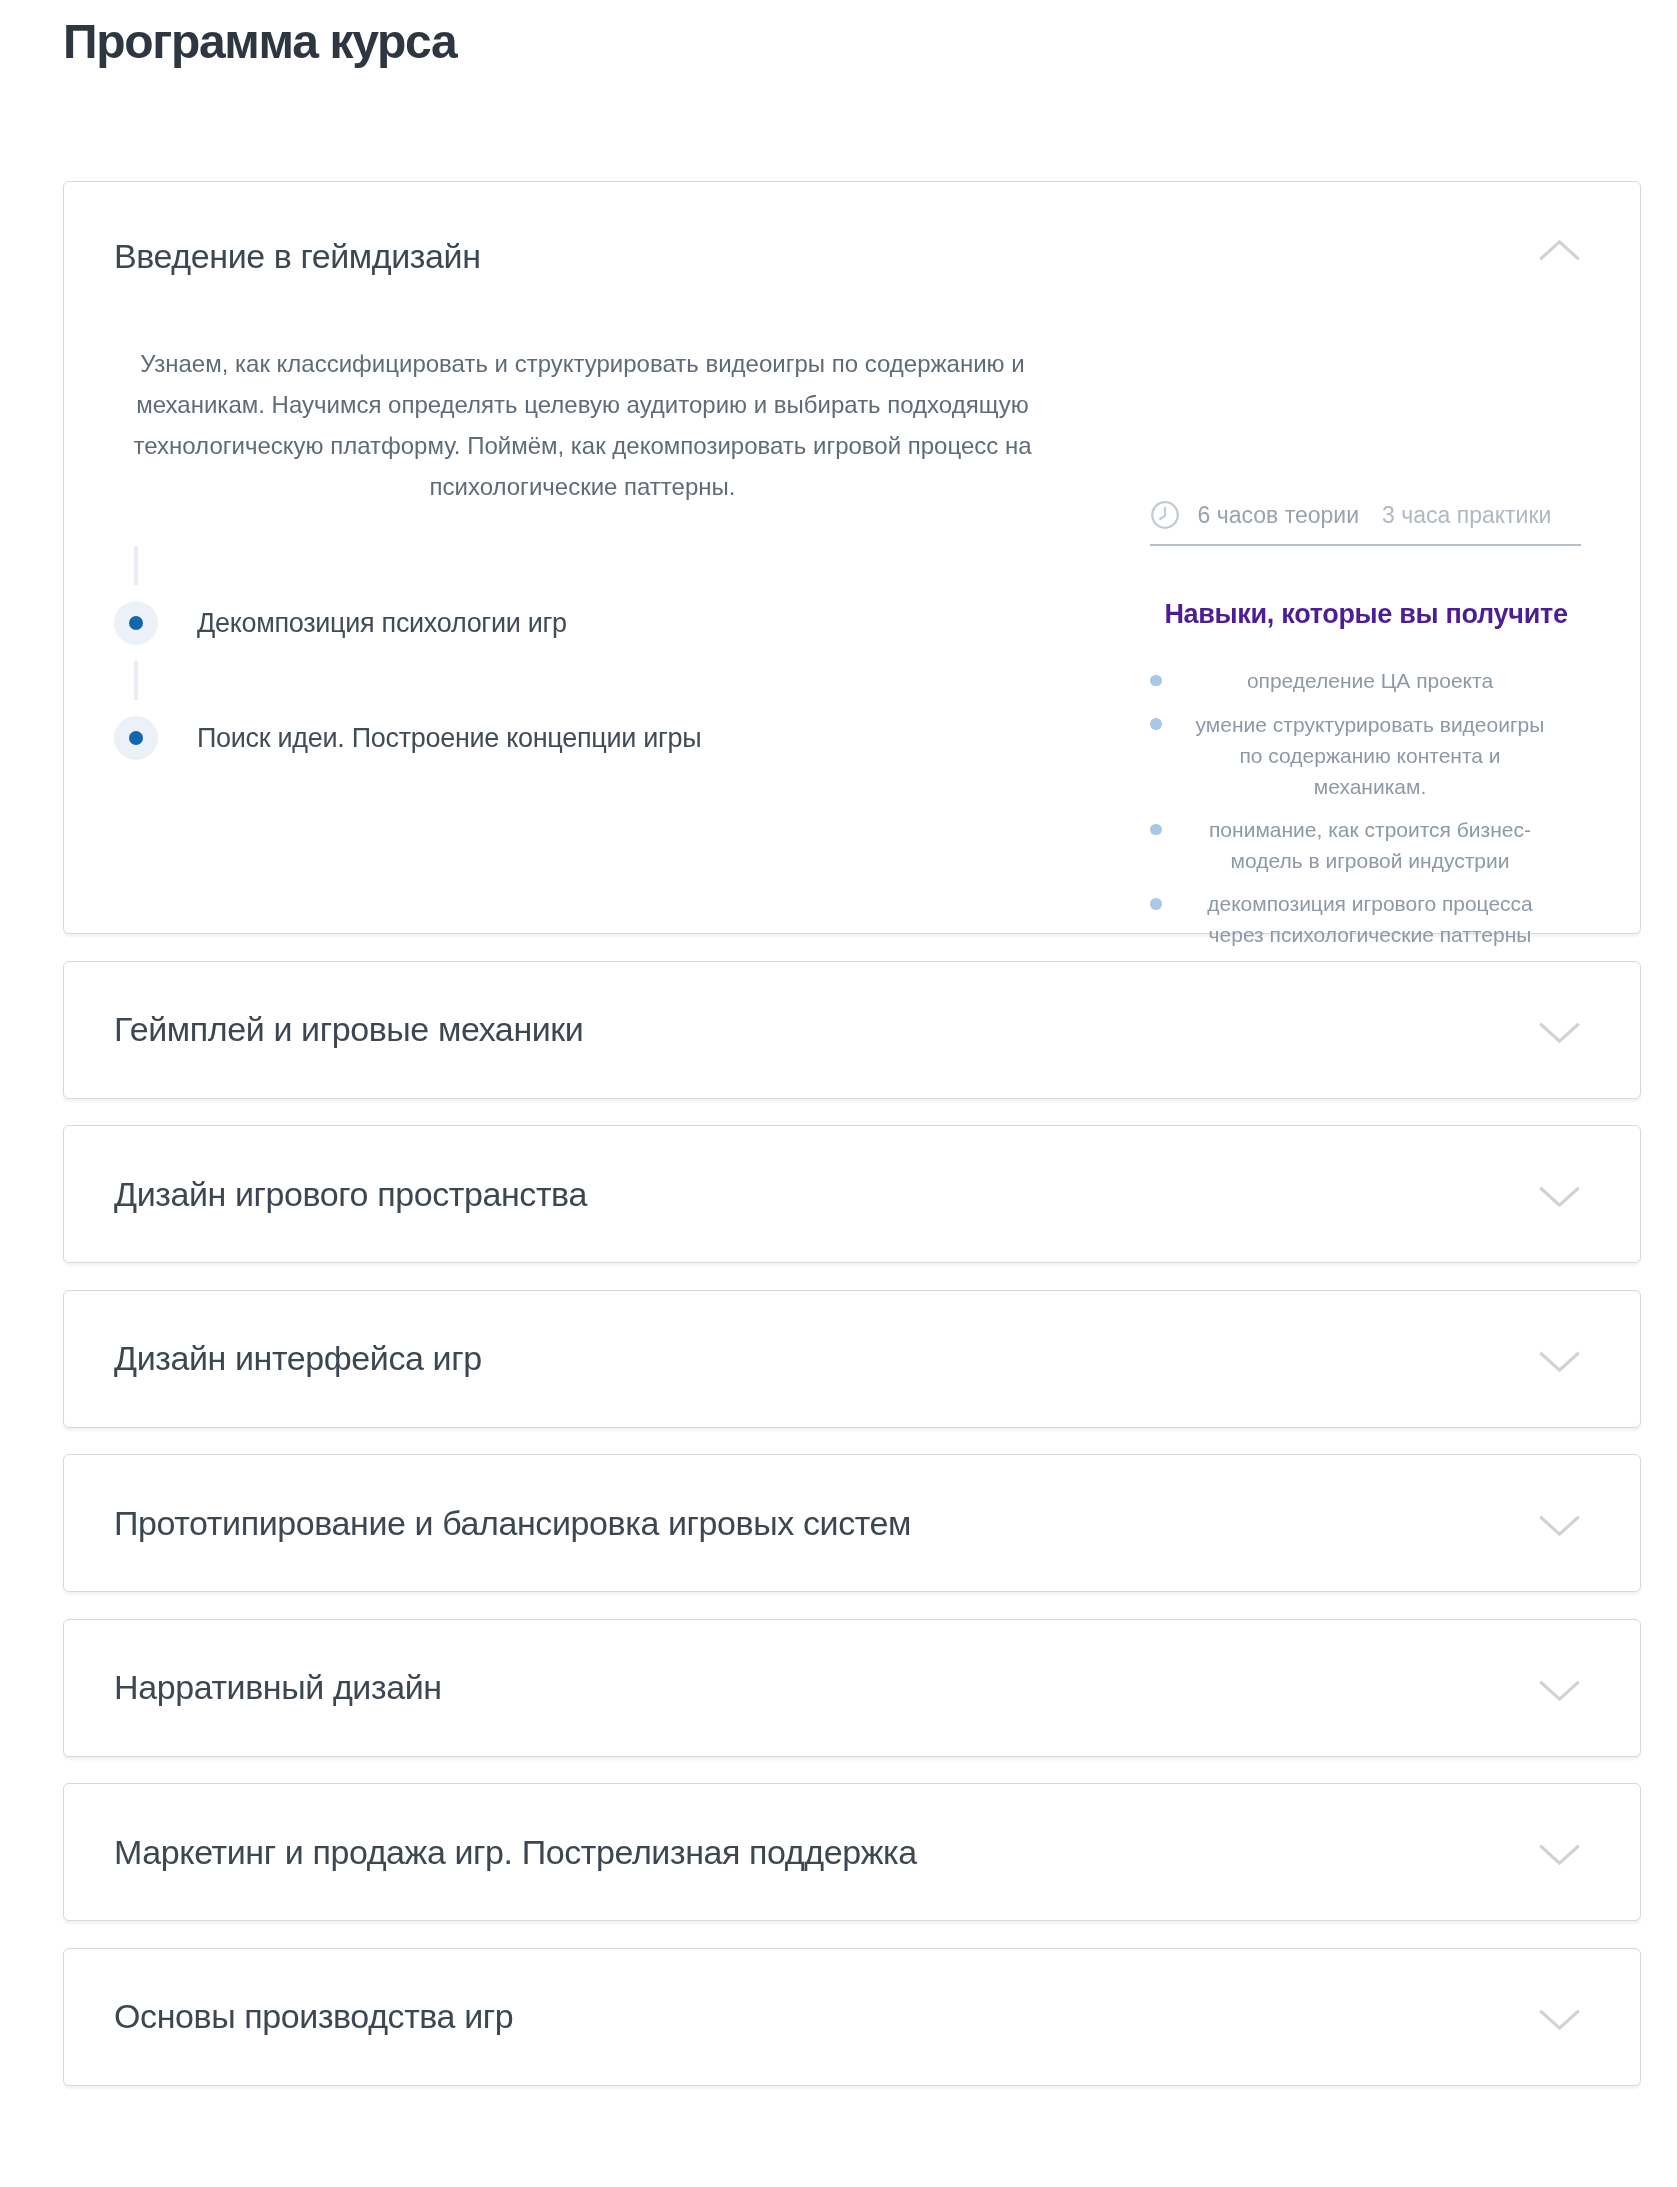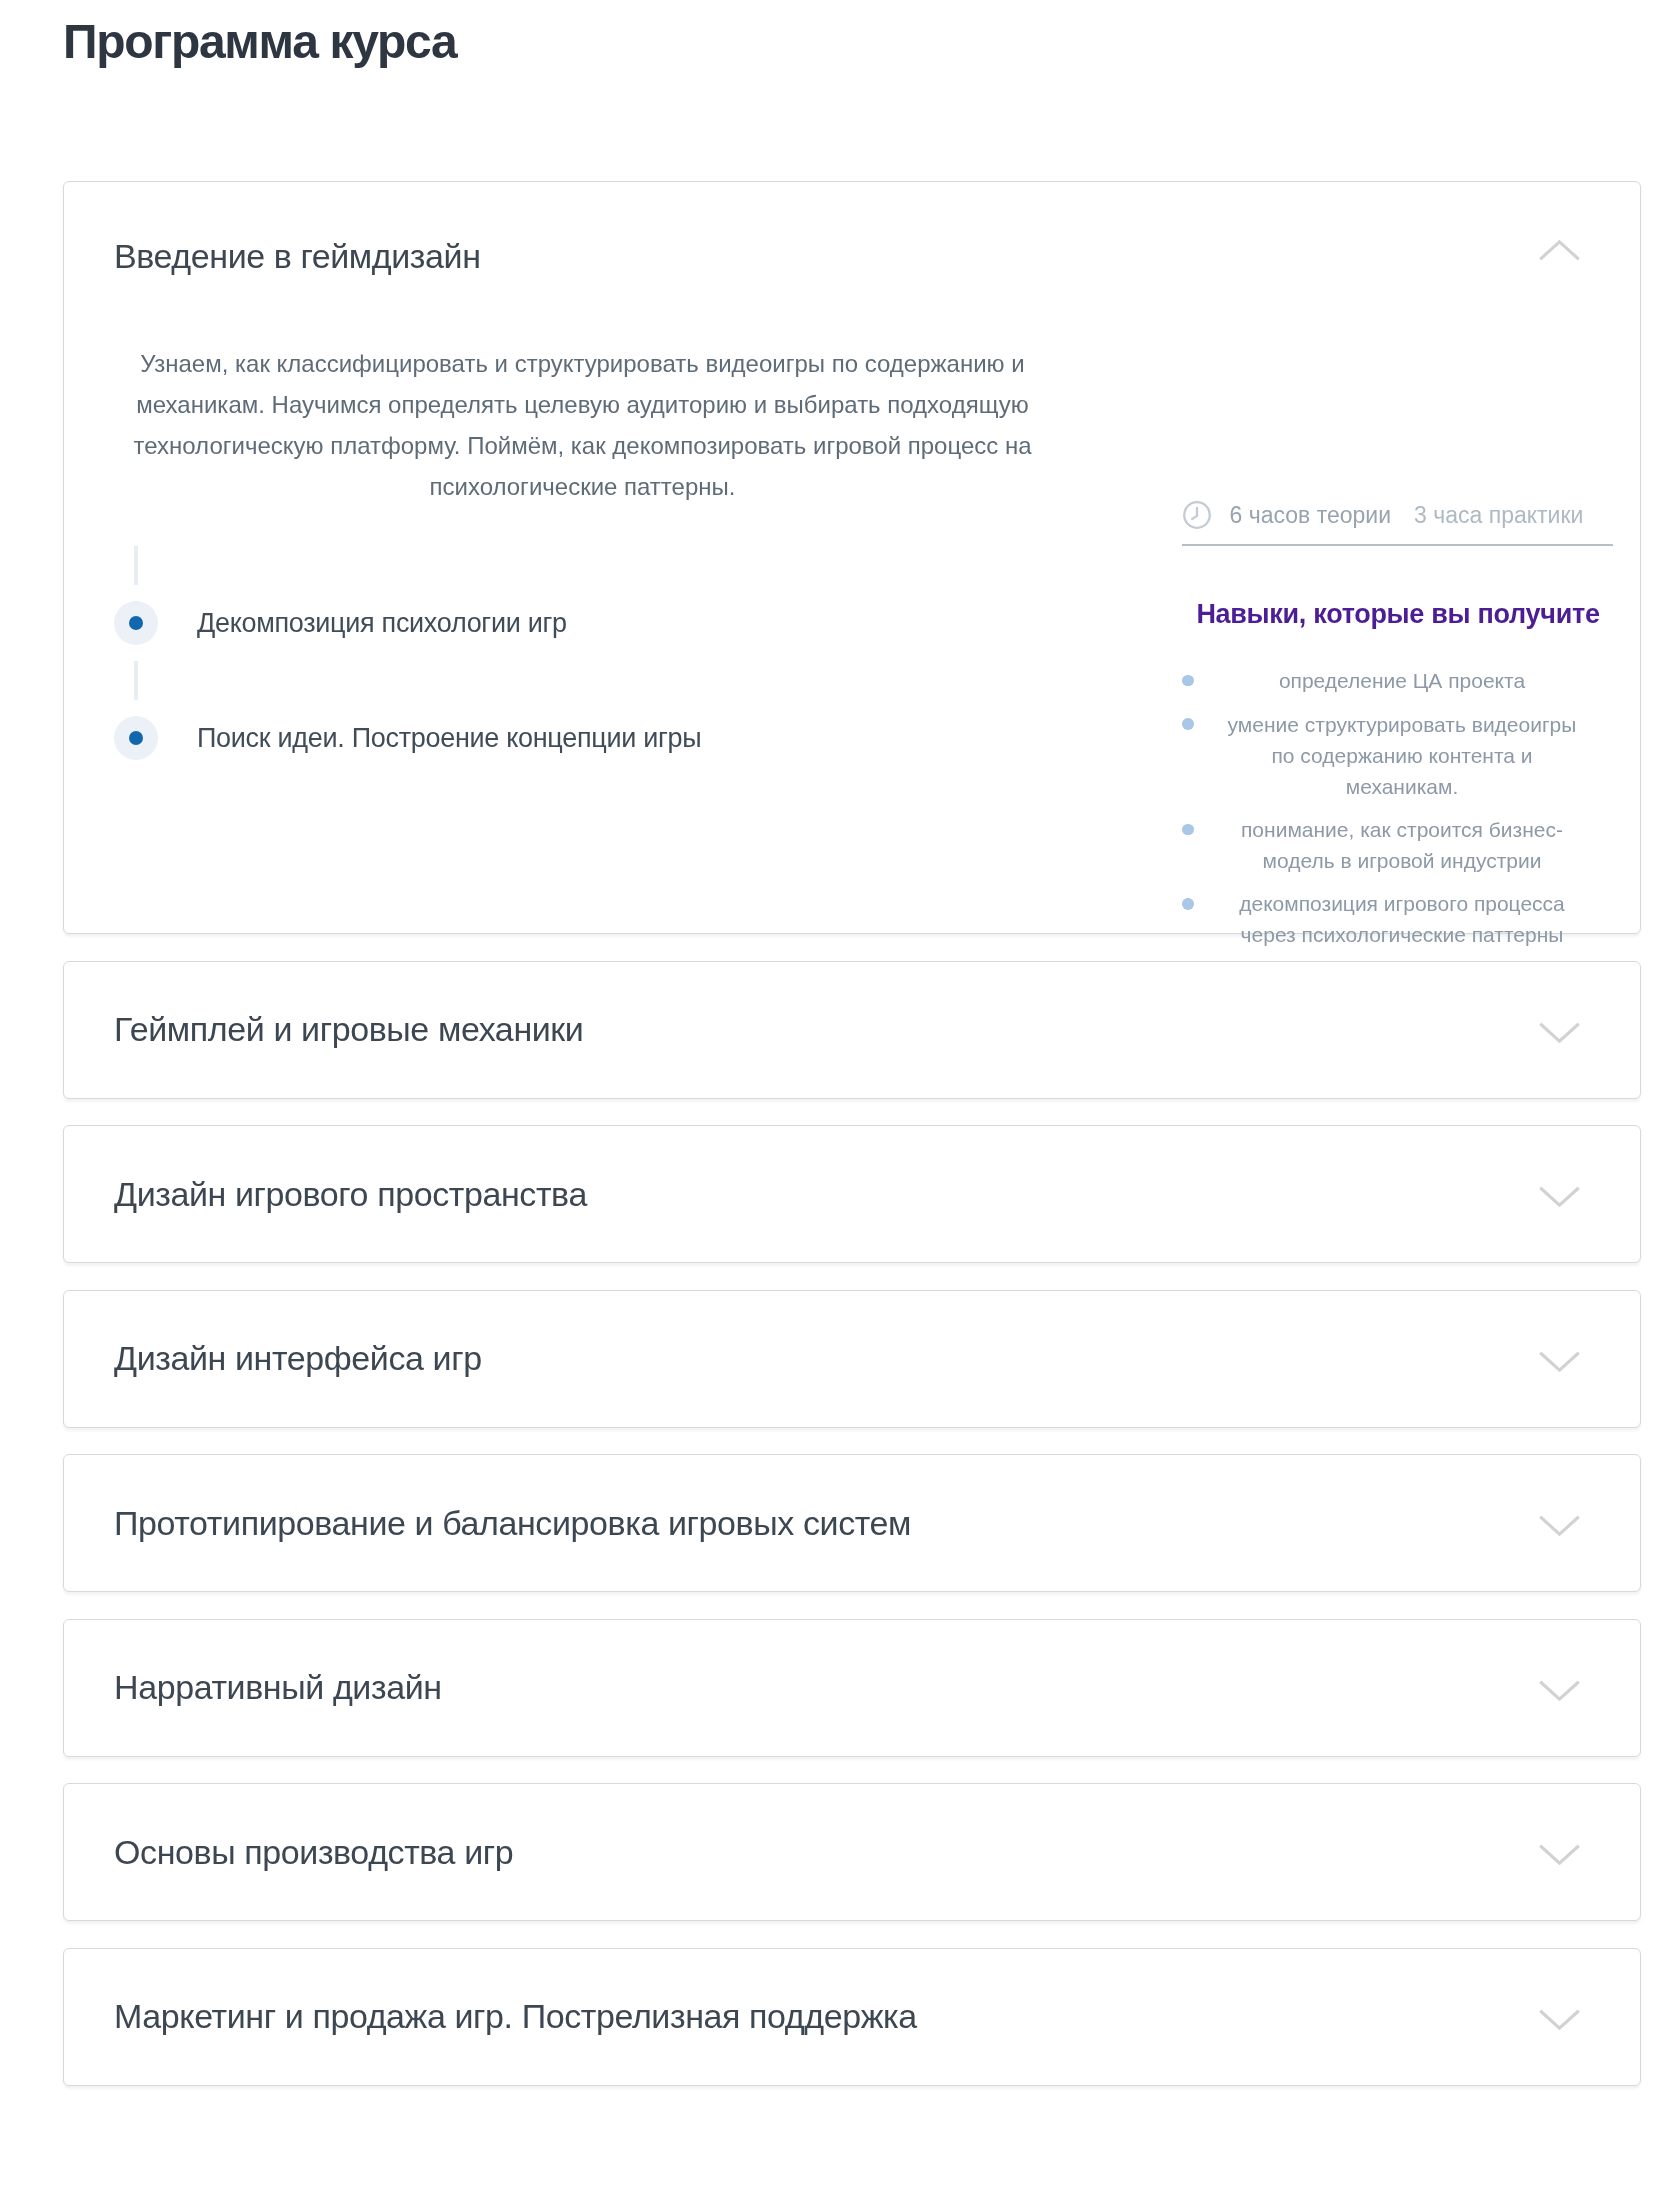--- a/index.html
+++ b/index.html
@@ -101,21 +101,21 @@
   .topic-connector {
     width: 3.5px; height: 39px;
     background: #e8edf4;
     margin: 16px 0 16px 20px;
   }
 
   
   .right-col {
     position: absolute;
     top: 157px;
-    left: 1068px;
+    left: 1036px;
     width: 432px;
   }
   .meta-row {
     display: flex;
     align-items: center;
     padding-left: 0;
   }
   .clock-icon { flex: 0 0 30px; height: 30px; margin-right: 17.6px; }
   .meta-theory { font-size: 23px; color: #97a3af; margin-right: 23px; white-space: nowrap; }
   .meta-practice { font-size: 23px; color: #aeb9c3; white-space: nowrap; }
@@ -259,30 +259,30 @@
   <section class="card collapsed">
     <h2 class="module-title">Нарративный дизайн</h2>
     <button class="chevron-btn" aria-label="expand">
       <svg width="49" height="35" viewBox="0 0 56 40">
         <polyline points="6,10 28,30 50,10" fill="none" stroke="#d2d2d2" stroke-width="3.5"></polyline>
       </svg>
     </button>
   </section>
 
   <section class="card collapsed">
+    <h2 class="module-title">Маркетинг и продажа игр. Пострелизная поддержка</h2>
+    <button class="chevron-btn" aria-label="expand">
+      <svg width="49" height="35" viewBox="0 0 56 40">
+        <polyline points="6,10 28,30 50,10" fill="none" stroke="#d2d2d2" stroke-width="3.5"></polyline>
+      </svg>
+    </button>
+  </section>
+
+  <section class="card collapsed">
     <h2 class="module-title">Основы производства игр</h2>
-    <button class="chevron-btn" aria-label="expand">
-      <svg width="49" height="35" viewBox="0 0 56 40">
-        <polyline points="6,10 28,30 50,10" fill="none" stroke="#d2d2d2" stroke-width="3.5"></polyline>
-      </svg>
-    </button>
-  </section>
-
-  <section class="card collapsed">
-    <h2 class="module-title">Маркетинг и продажа игр. Пострелизная поддержка</h2>
     <button class="chevron-btn" aria-label="expand">
       <svg width="49" height="35" viewBox="0 0 56 40">
         <polyline points="6,10 28,30 50,10" fill="none" stroke="#d2d2d2" stroke-width="3.5"></polyline>
       </svg>
     </button>
   </section>
 </div>
 
     <section class="card collapsed final">
       <h2 class="module-title">Дипломная работа</h2>

